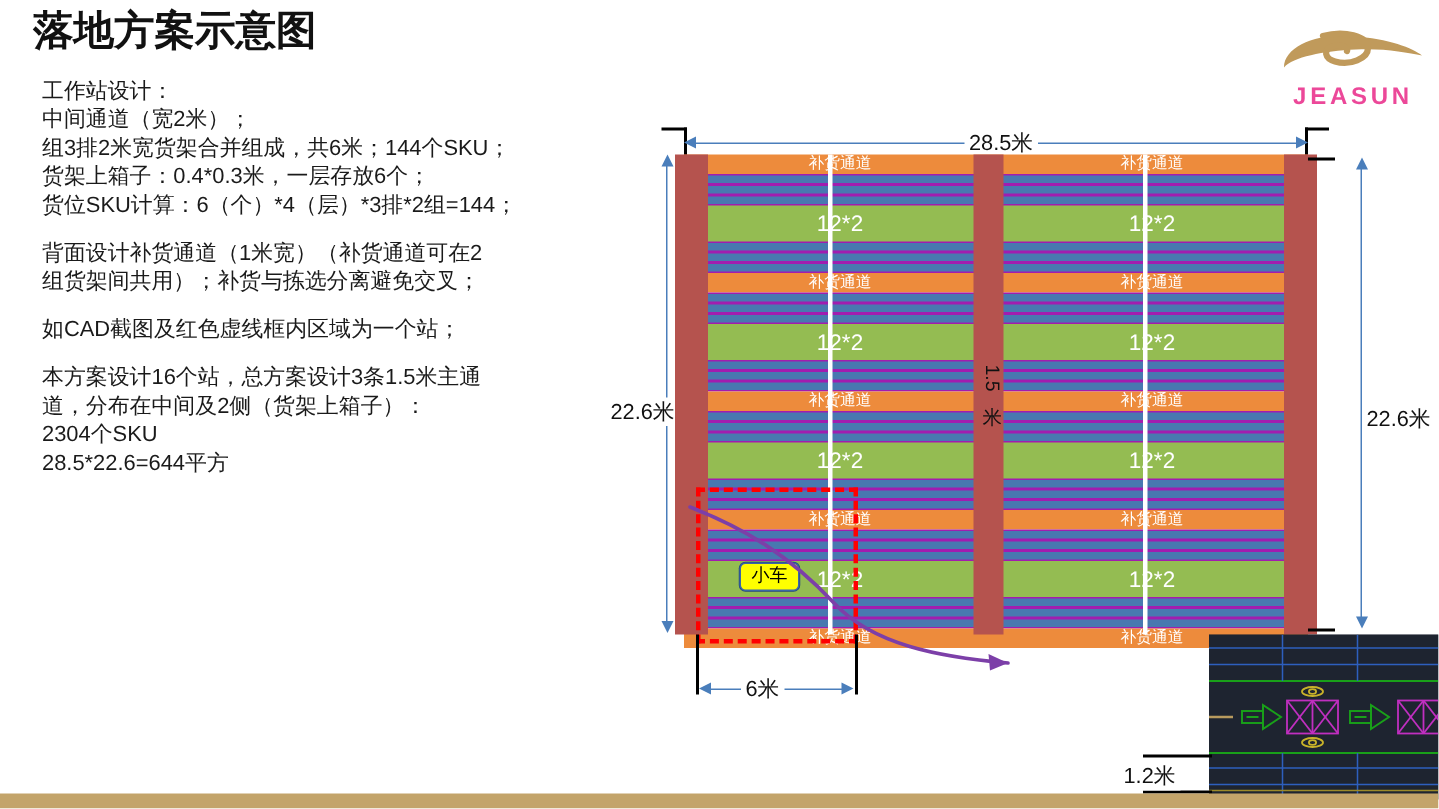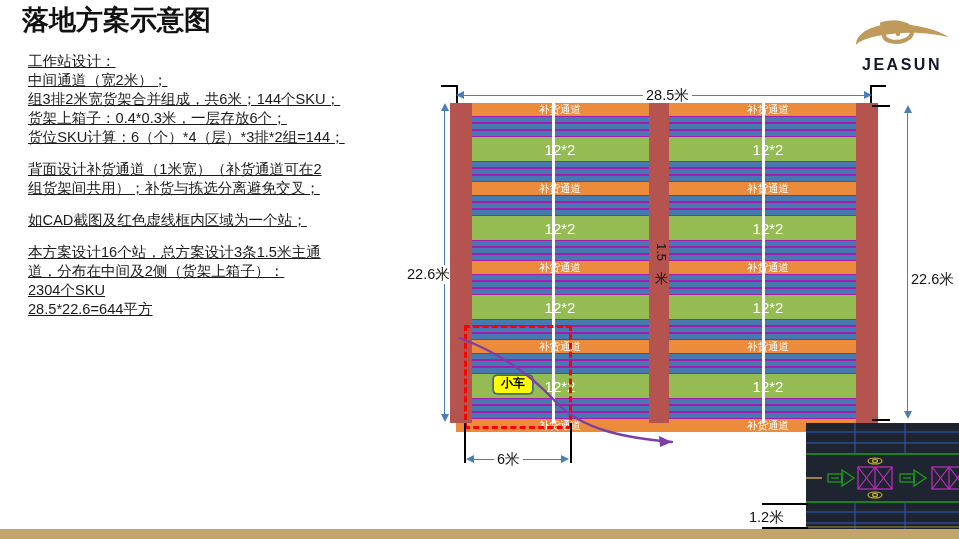--- a/index.html
+++ b/index.html
@@ -16,32 +16,32 @@
   .title{
     position:absolute;left:22px;top:6px;
     font-size:27px;font-weight:bold;color:#111111;
     letter-spacing:0px;line-height:1.1;
     white-space:nowrap;
   }
 
   
   .textcol{
     position:absolute;left:28px;top:52px;width:400px;
-    font-size:14.6px;color:#1a1a1a;line-height:1.30;text-decoration:underline;
+    font-size:14.6px;color:#1a1a1a;line-height:1.30;
   }
   .para{margin:0 0 0 0;}
   .para + .para{margin-top:13px;}
   .para div{white-space:pre;}
 
   
   .logo{position:absolute;left:846px;top:18px;width:110px;height:60px;}
   .logo .mark{position:absolute;left:6px;top:0;width:100px;height:40px;}
   .logo .word{
     position:absolute;left:8px;top:38px;width:96px;
-    text-align:center;color:#0f172a;
+    text-align:center;color:#ec4899;
     font-size:16px;font-weight:bold;letter-spacing:2.5px;
     font-family:"Liberation Sans",sans-serif;
   }
 
   
   .plan{position:absolute;left:456px;top:103px;width:416px;height:320px;}
   .band{position:absolute;left:0;width:100%;}
   .aisle{background:#ED8B3C;color:#ffffff;font-size:10.5px;line-height:1;
          display:flex;align-items:center;justify-content:center;}
   .aisleTxt{position:absolute;width:50%;text-align:center;font-size:10.5px;color:#fff;}
@@ -62,21 +62,21 @@
 
   
   .station{
     position:absolute;border:3px dashed #FF0000;
     box-sizing:border-box;pointer-events:none;
   }
 
   
   .cart{
     position:absolute;background:#FFFF00;border:1.5px solid #3A66A8;
-    border-radius:4px;color:#000;font-size:12px;font-weight:bold;
+    border-radius:4px;color:#000;font-size:12px;font-weight:normal;
     padding:1px 7px 2px 7px;line-height:1.15;white-space:nowrap;
     box-shadow:0 0 0 0.5px #24497f;
   }
 
   
   .dimline{position:absolute;background:#4A7EBB;}
   .extline{position:absolute;background:#000000;}
   .dimtxt{position:absolute;color:#111;font-size:14.5px;white-space:nowrap;
           background:#fff;padding:0 3px;}
   .arrowL,.arrowR,.arrowU,.arrowD{position:absolute;width:0;height:0;}

